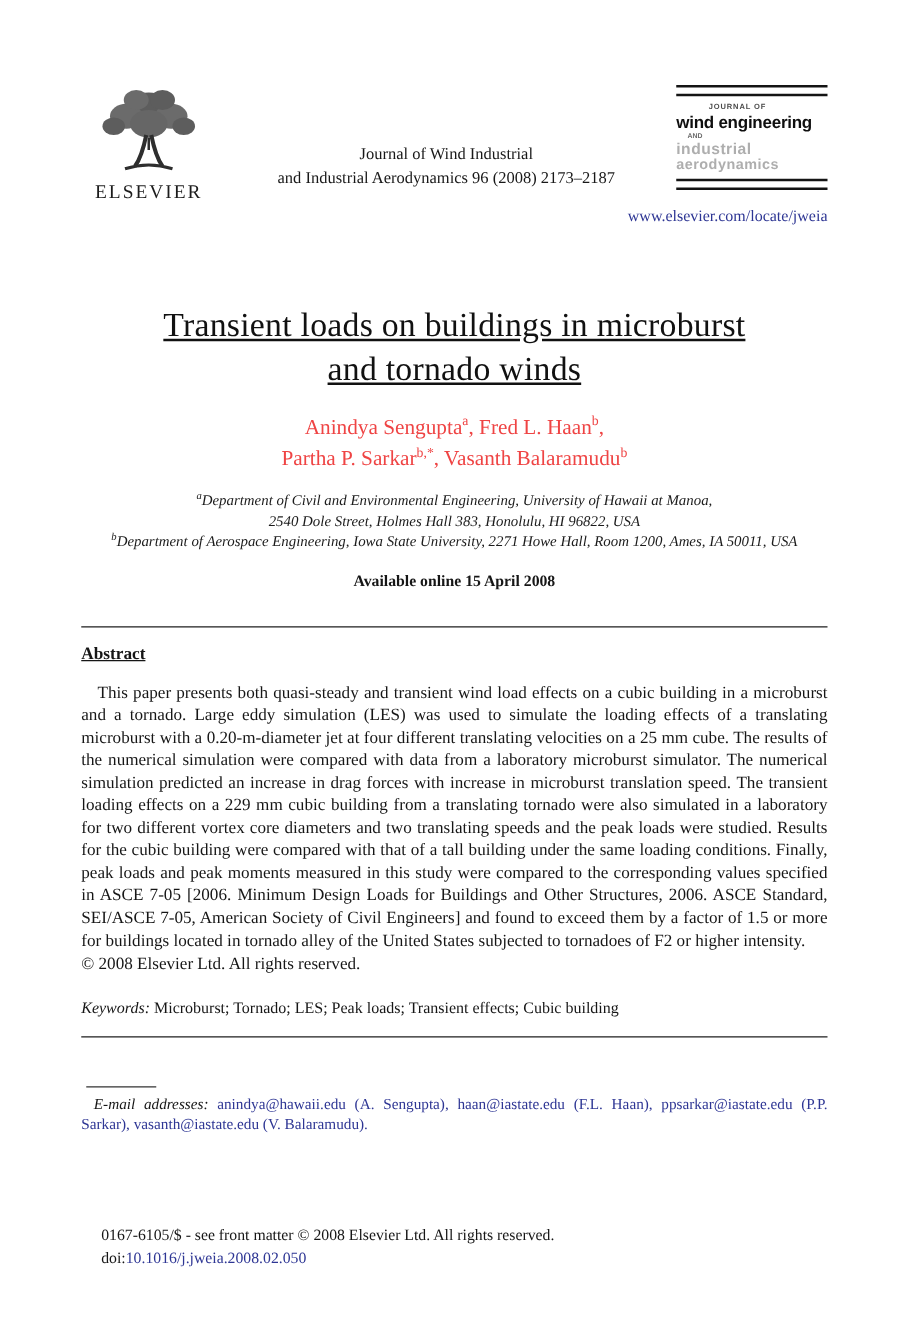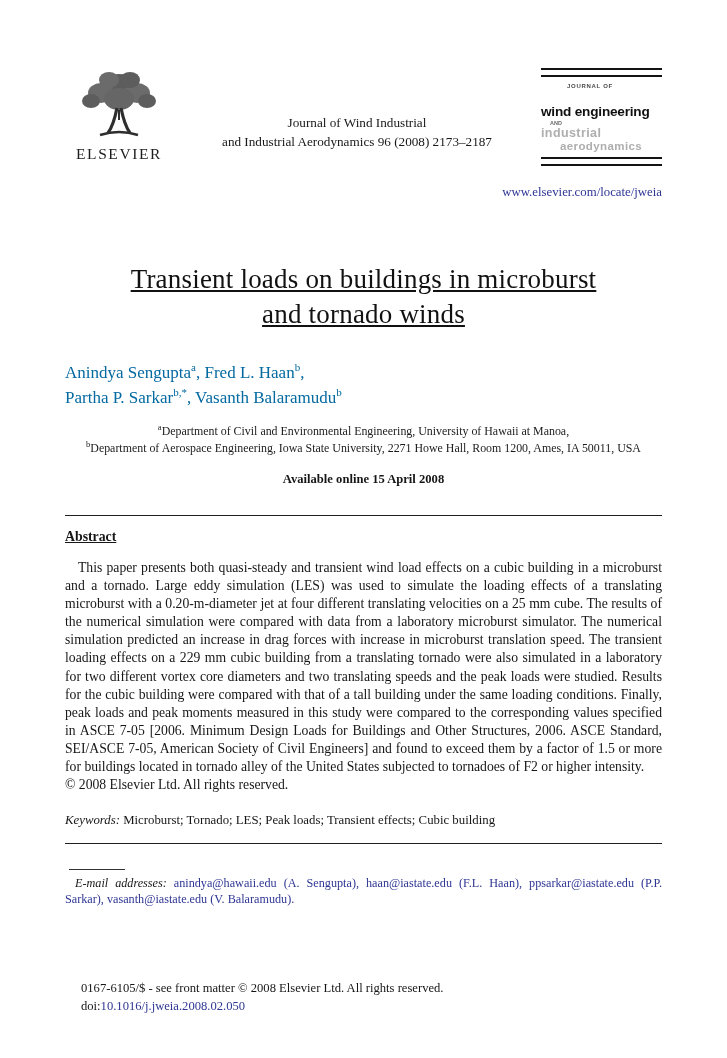--- a/index.html
+++ b/index.html
@@ -11,31 +11,31 @@
   }
   
   .masthead { display:flex; justify-content:space-between; align-items:flex-start; }
   .elsevier { width:108px; text-align:center; }
   .elsevier svg { display:block; margin:0 auto; }
   .els-word { font-size:15.5px; letter-spacing:1.6px; margin-top:1px; color:#1c1c1c; }
   .cite { flex:1; text-align:center; padding-top:46px; font-size:13.2px; line-height:18.5px; color:#181818; }
   .cover { width:121px; font-family:"Liberation Sans","DejaVu Sans",sans-serif; }
   .dbl { height:5px; border-top:2.3px solid #141414; border-bottom:2.3px solid #141414; }
   .c-kicker { font-size:6px; font-weight:bold; letter-spacing:.7px; color:#4a4a4a; margin:6px 0 0 26px; }
-  .c-main { font-size:13.6px; font-weight:bold; letter-spacing:-.2px; color:#0f0f0f; margin-top:15px; }
+  .c-main { font-size:13.6px; font-weight:bold; letter-spacing:-.2px; color:#0f0f0f; margin-top:1px; }
   .c-and { font-size:5.5px; font-weight:bold; color:#6a6a6a; margin:1px 0 0 9px; }
   .c-ind { font-size:12.5px; font-weight:bold; color:#aeaeae; letter-spacing:.4px; margin-top:0; }
-  .c-aero { font-size:11.5px; font-weight:bold; color:#aeaeae; letter-spacing:.4px; text-align:center; margin:0 1px 5px 0; }
-  .locate { text-align:right; font-size:12.8px; margin-top:19px; }
+  .c-aero { font-size:11.5px; font-weight:bold; color:#aeaeae; letter-spacing:.4px; text-align:left; margin:0 1px 5px 0; }
+  .locate { text-align:right; font-size:12.8px; margin-top:3px; }
   .lnk { color:var(--link,#2e3694); text-decoration:none; cursor:pointer; }
   
   .title { font-weight:normal; text-align:center; font-size:27px; line-height:35px; margin:62px 0 0 0; letter-spacing:.2px; color:#111;text-decoration:underline; }
-  .authors { font-size:17px; line-height:25px; margin-top:28px; color:#0369a1; }
+  .authors { text-align:center; font-size:17px; line-height:25px; margin-top:16px; color:#ef4444; }
   .authors sup { font-size:11px; line-height:0; }
-  .affil { text-align:center; font-size:11.9px; line-height:16.5px; margin-top:13px; color:#1b1b1b; }
+  .affil { text-align:center; font-style:italic; font-size:11.9px; line-height:16.5px; margin-top:13px; color:#1b1b1b; }
   .affil sup { font-size:8.5px; line-height:0; }
   .avail { text-align:center; font-size:12.6px; margin-top:16px;font-weight:bold; }
   
   .rule { border:none; border-top:1.2px solid #1f1f1f; margin:0; }
   .rule1 { margin-top:28px; }
   .rule2 { margin-top:15px; }
   
   .abs-h { font-size:13.8px; font-weight:bold; margin:13px 0 0 0;text-decoration:underline; }
   .abs-body { font-size:13.7px; line-height:18.1px; text-align:justify; margin:14px 0 0 0; text-indent:13px; }
   .abs-copy { font-size:13.7px; line-height:18.1px; margin:0; }
@@ -97,20 +97,21 @@
     <span>and tornado winds</span>
   </h1>
 
   <div class="authors">
     <span><span>Anindya Sengupta</span><sup>a</sup><span>, </span></span><span><span>Fred L. Haan</span><sup>b</sup><span>,</span></span><br>
     <span><span>Partha P. Sarkar</span><sup>b,*</sup><span>, </span></span><span><span>Vasanth Balaramudu</span><sup>b</sup><span></span></span>
   </div>
 
   <div class="affil">
     <div><sup>a</sup><span>Department of Civil and Environmental Engineering, University of Hawaii at Manoa,</span></div>
+    <div>2540 Dole Street, Holmes Hall 383, Honolulu, HI 96822, USA</div>
     <div><sup>b</sup><span>Department of Aerospace Engineering, Iowa State University, 2271 Howe Hall, Room 1200, Ames, IA 50011, USA</span></div>
   </div>
 
   <div class="avail">Available online 15 April 2008</div>
 
   <hr class="rule rule1">
 
   <h2 class="abs-h">Abstract</h2>
   <p class="abs-body">This paper presents both quasi-steady and transient wind load effects on a cubic building in a microburst and a tornado. Large eddy simulation (LES) was used to simulate the loading effects of a translating microburst with a 0.20-m-diameter jet at four different translating velocities on a 25 mm cube. The results of the numerical simulation were compared with data from a laboratory microburst simulator. The numerical simulation predicted an increase in drag forces with increase in microburst translation speed. The transient loading effects on a 229 mm cubic building from a translating tornado were also simulated in a laboratory for two different vortex core diameters and two translating speeds and the peak loads were studied. Results for the cubic building were compared with that of a tall building under the same loading conditions. Finally, peak loads and peak moments measured in this study were compared to the corresponding values specified in ASCE 7-05 [2006. Minimum Design Loads for Buildings and Other Structures, 2006. ASCE Standard, SEI/ASCE 7-05, American Society of Civil Engineers] and found to exceed them by a factor of 1.5 or more for buildings located in tornado alley of the United States subjected to tornadoes of F2 or higher intensity.</p>
   <p class="abs-copy">© 2008 Elsevier Ltd. All rights reserved.</p>

